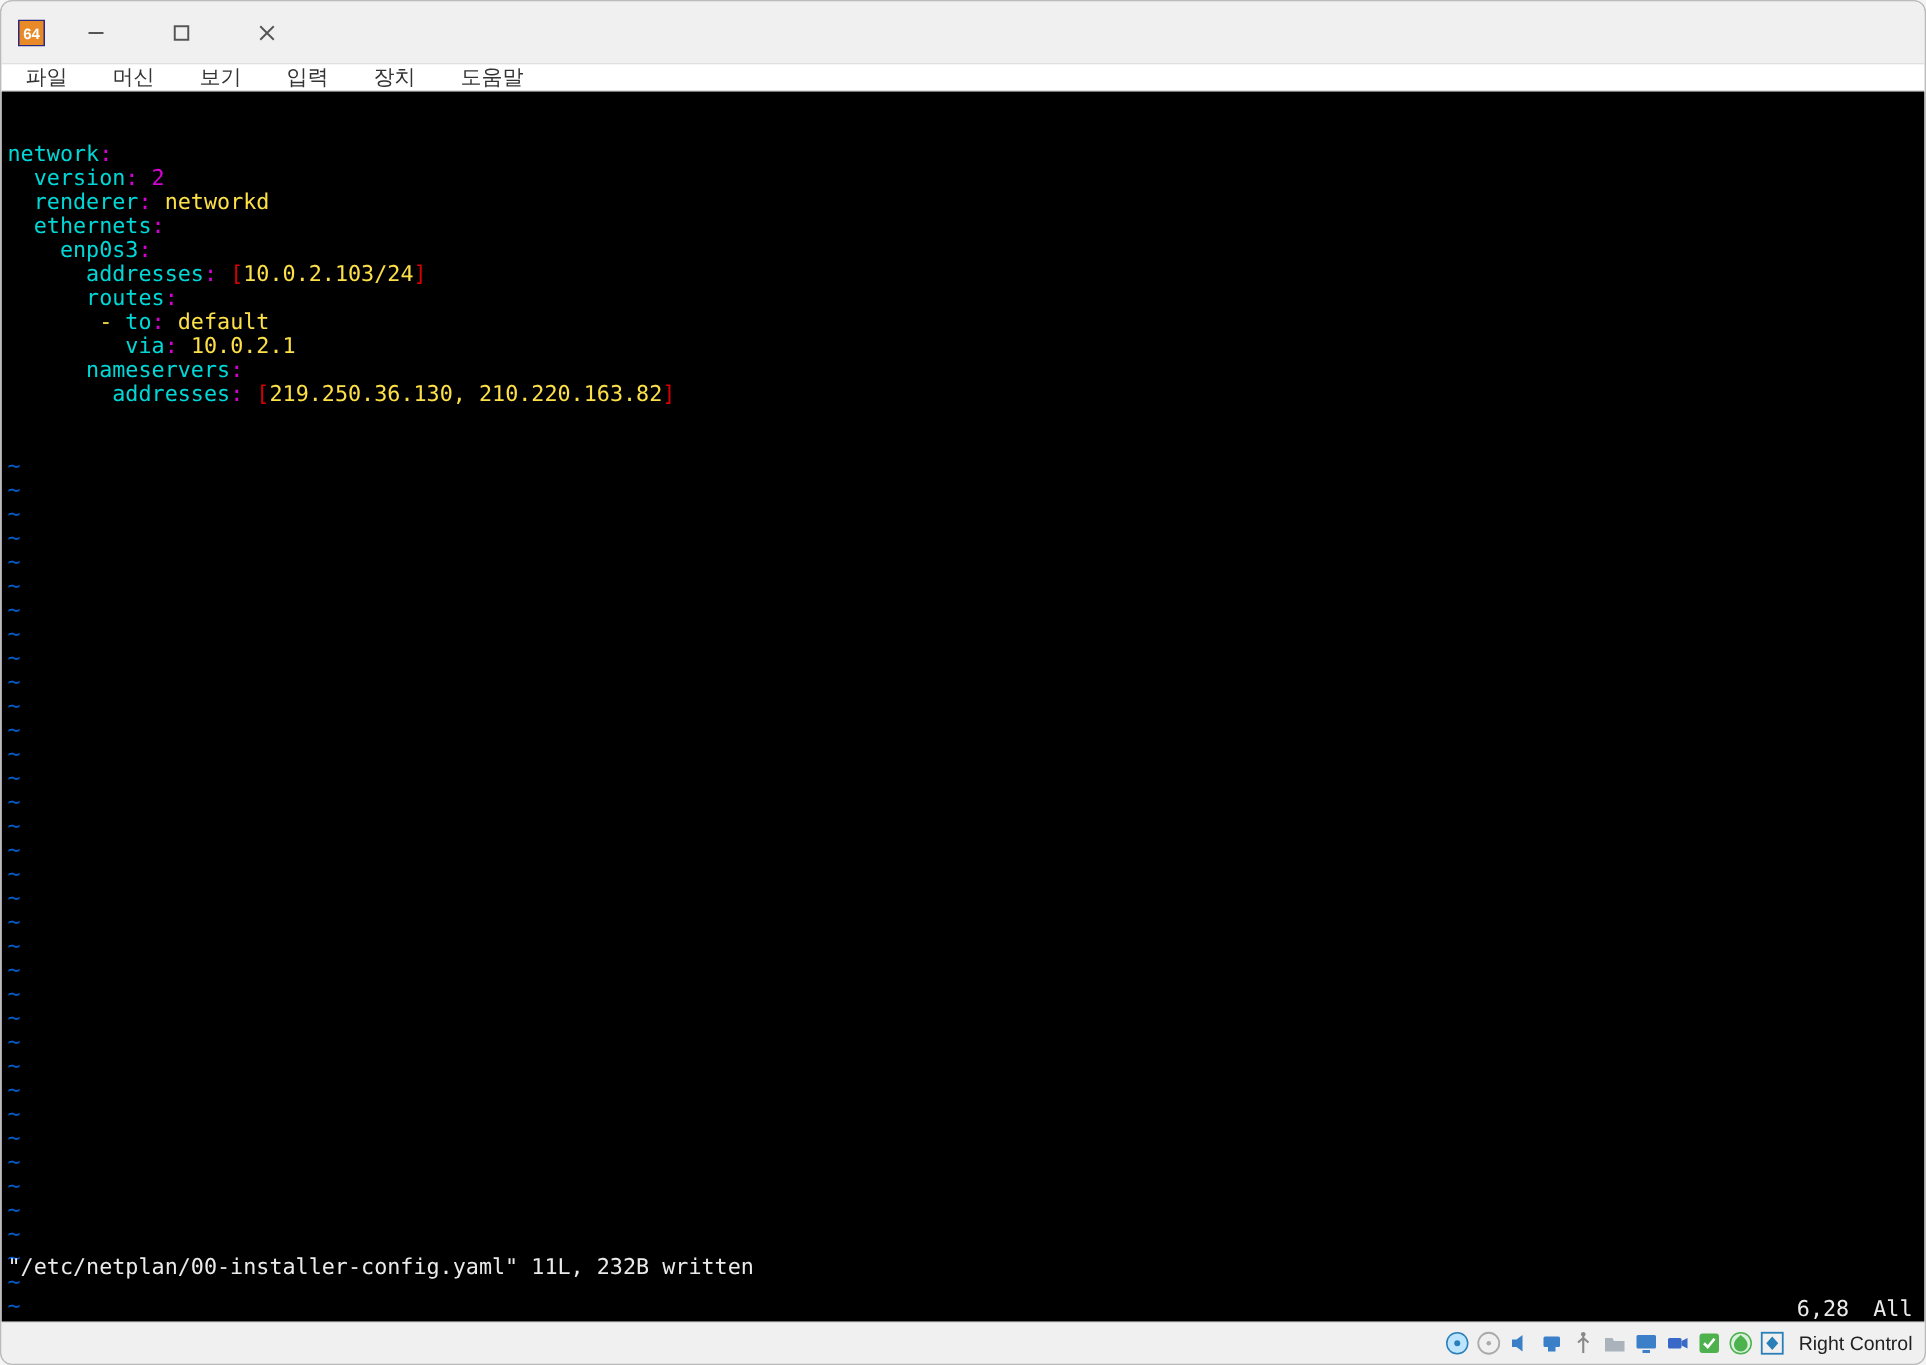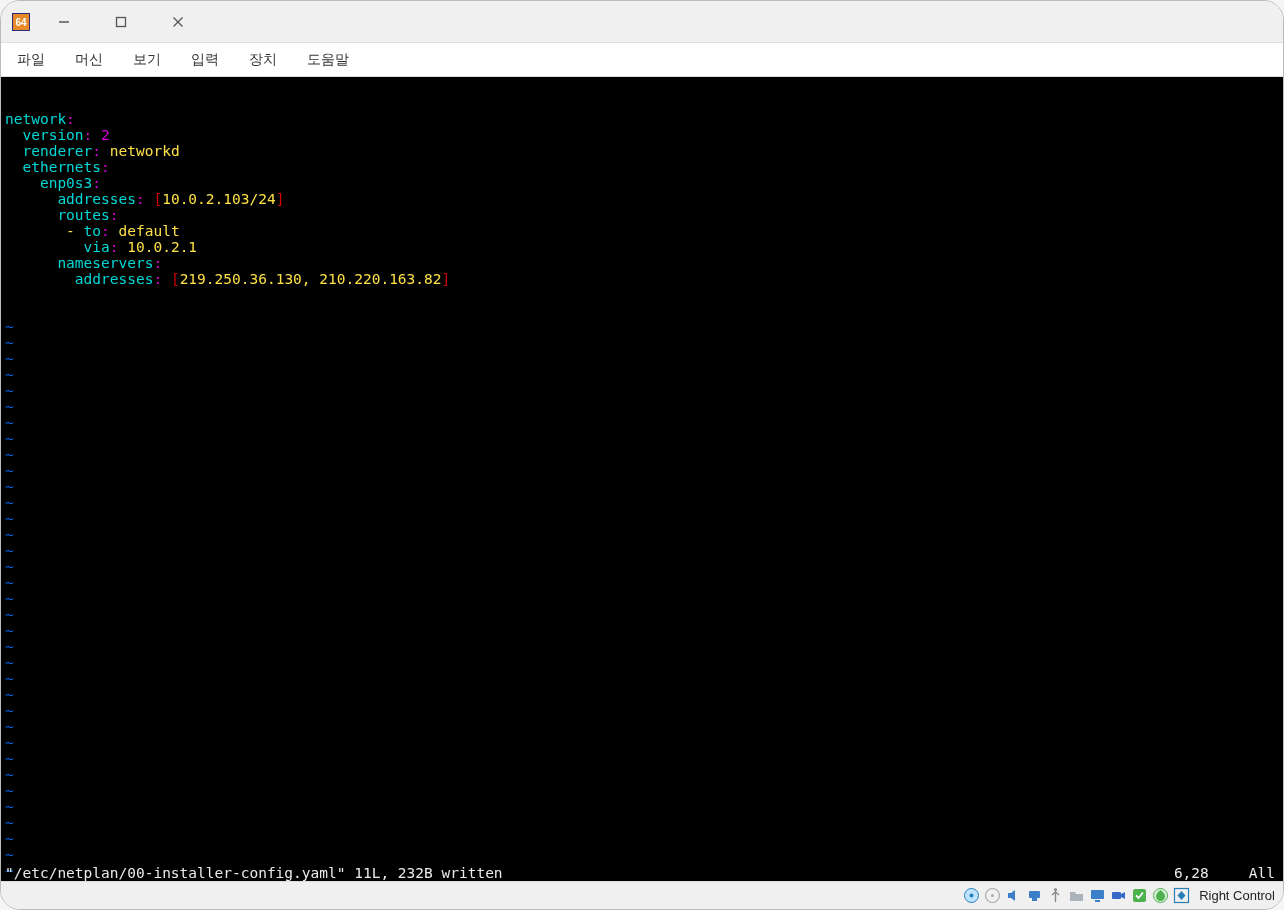--- a/index.html
+++ b/index.html
@@ -7,21 +7,21 @@
       font-family: "Segoe UI", Arial, sans-serif;
       background: #f5f5f5;
       width: 1284px;
       height: 910px;
       overflow: hidden;
     }
     .window {
       width: 100%;
       height: 100%;
       border: 1px solid #bbb;
-      border-radius: 20px;
+      border-radius: 8px;
       background: #fff;
       display: flex;
       flex-direction: column;
       overflow: hidden;
     }
     .titlebar {
       height: 42px;
       background: #f0f0f0;
       display: flex;
       align-items: center;
@@ -46,21 +46,21 @@
       width: 45px;
       height: 36px;
       display: flex;
       align-items: center;
       justify-content: center;
       color: #555;
       font-size: 14px;
       border-radius: 4px;
     }
     .menubar {
-      height: 34px;
+      height: 18px;
       background: #fff;
       display: flex;
       align-items: center;
       gap: 30px;
       padding: 0 16px;
       border-bottom: 1px solid #ddd;
       font-size: 14px;
       color: #333;
     }
     .menu-item { cursor: default; }
@@ -84,21 +84,21 @@
     .vim-status {
       position: absolute;
       bottom: 0;
       left: 0;
       right: 0;
       display: flex;
       justify-content: space-between;
       padding: 0 8px 0 4px;
       color: #eaeaea;
     }
-    .vim-right { display: flex; gap: 40px; }
+    .vim-right { display: flex; gap: 16px; margin-top: 28px; }
     .statusbar {
       height: 28px;
       background: #f0f0f0;
       border-top: 1px solid #ddd;
       display: flex;
       align-items: center;
       justify-content: flex-end;
       padding: 0 8px;
       gap: 3px;
       font-size: 13px;

